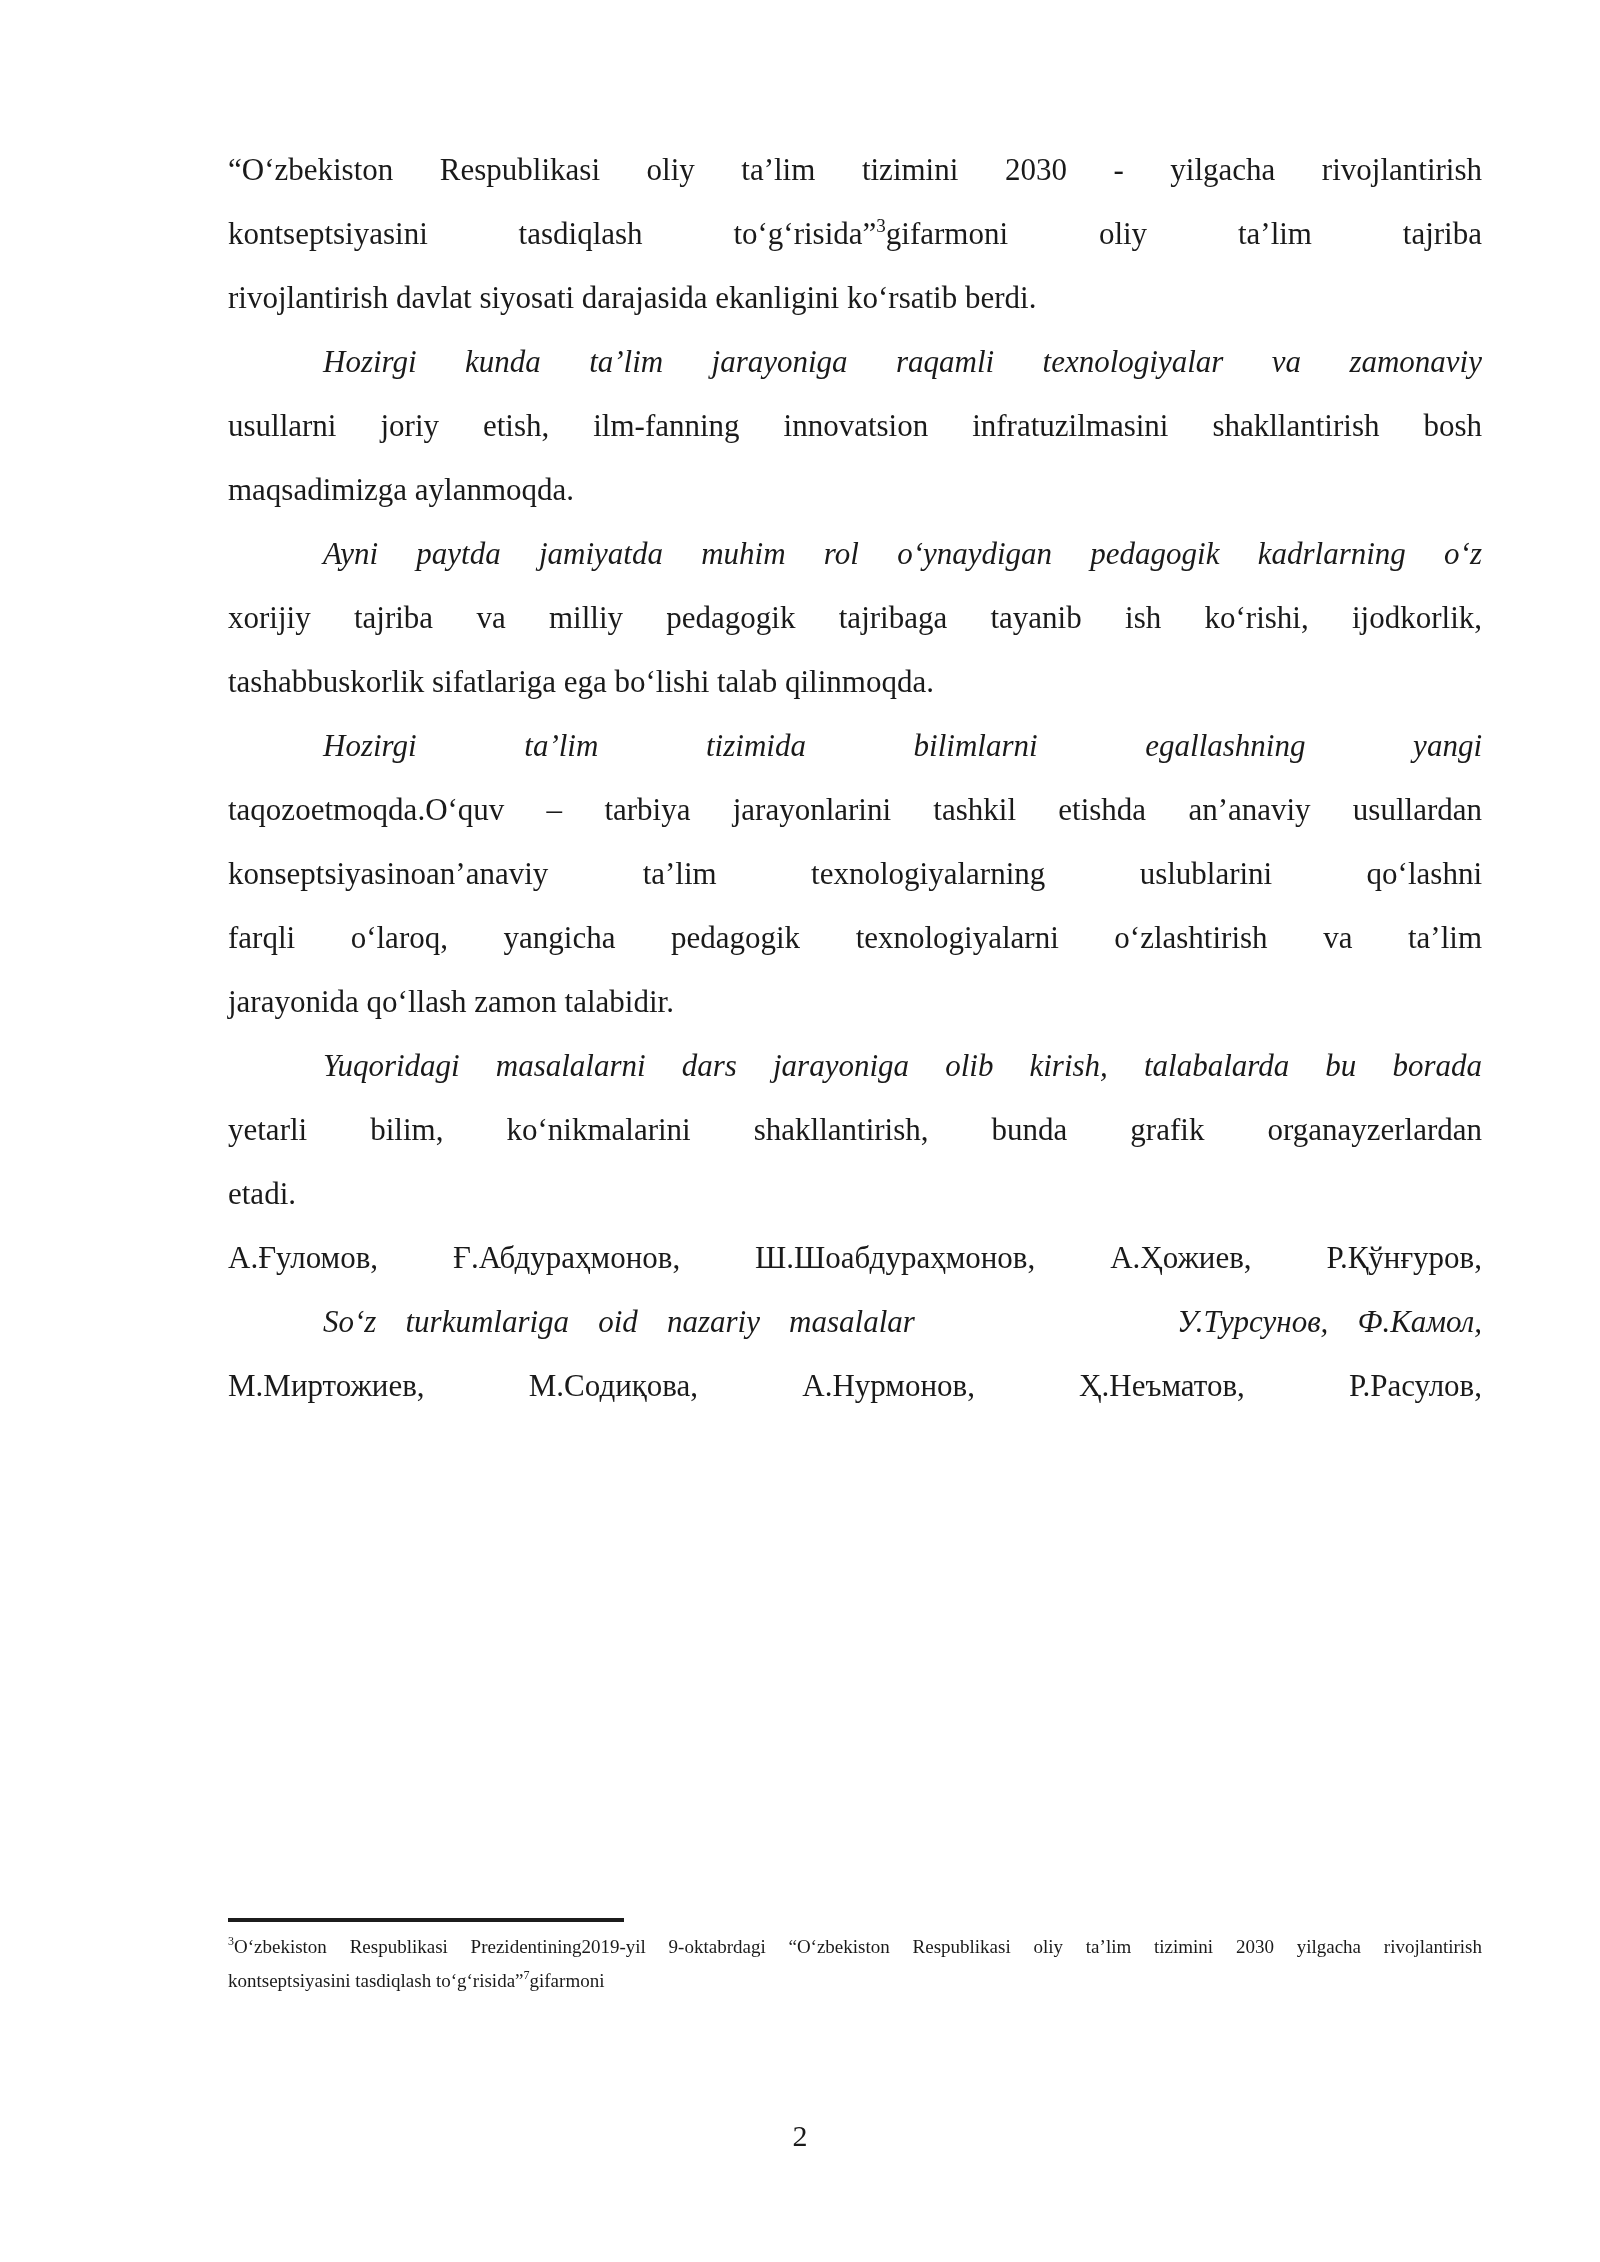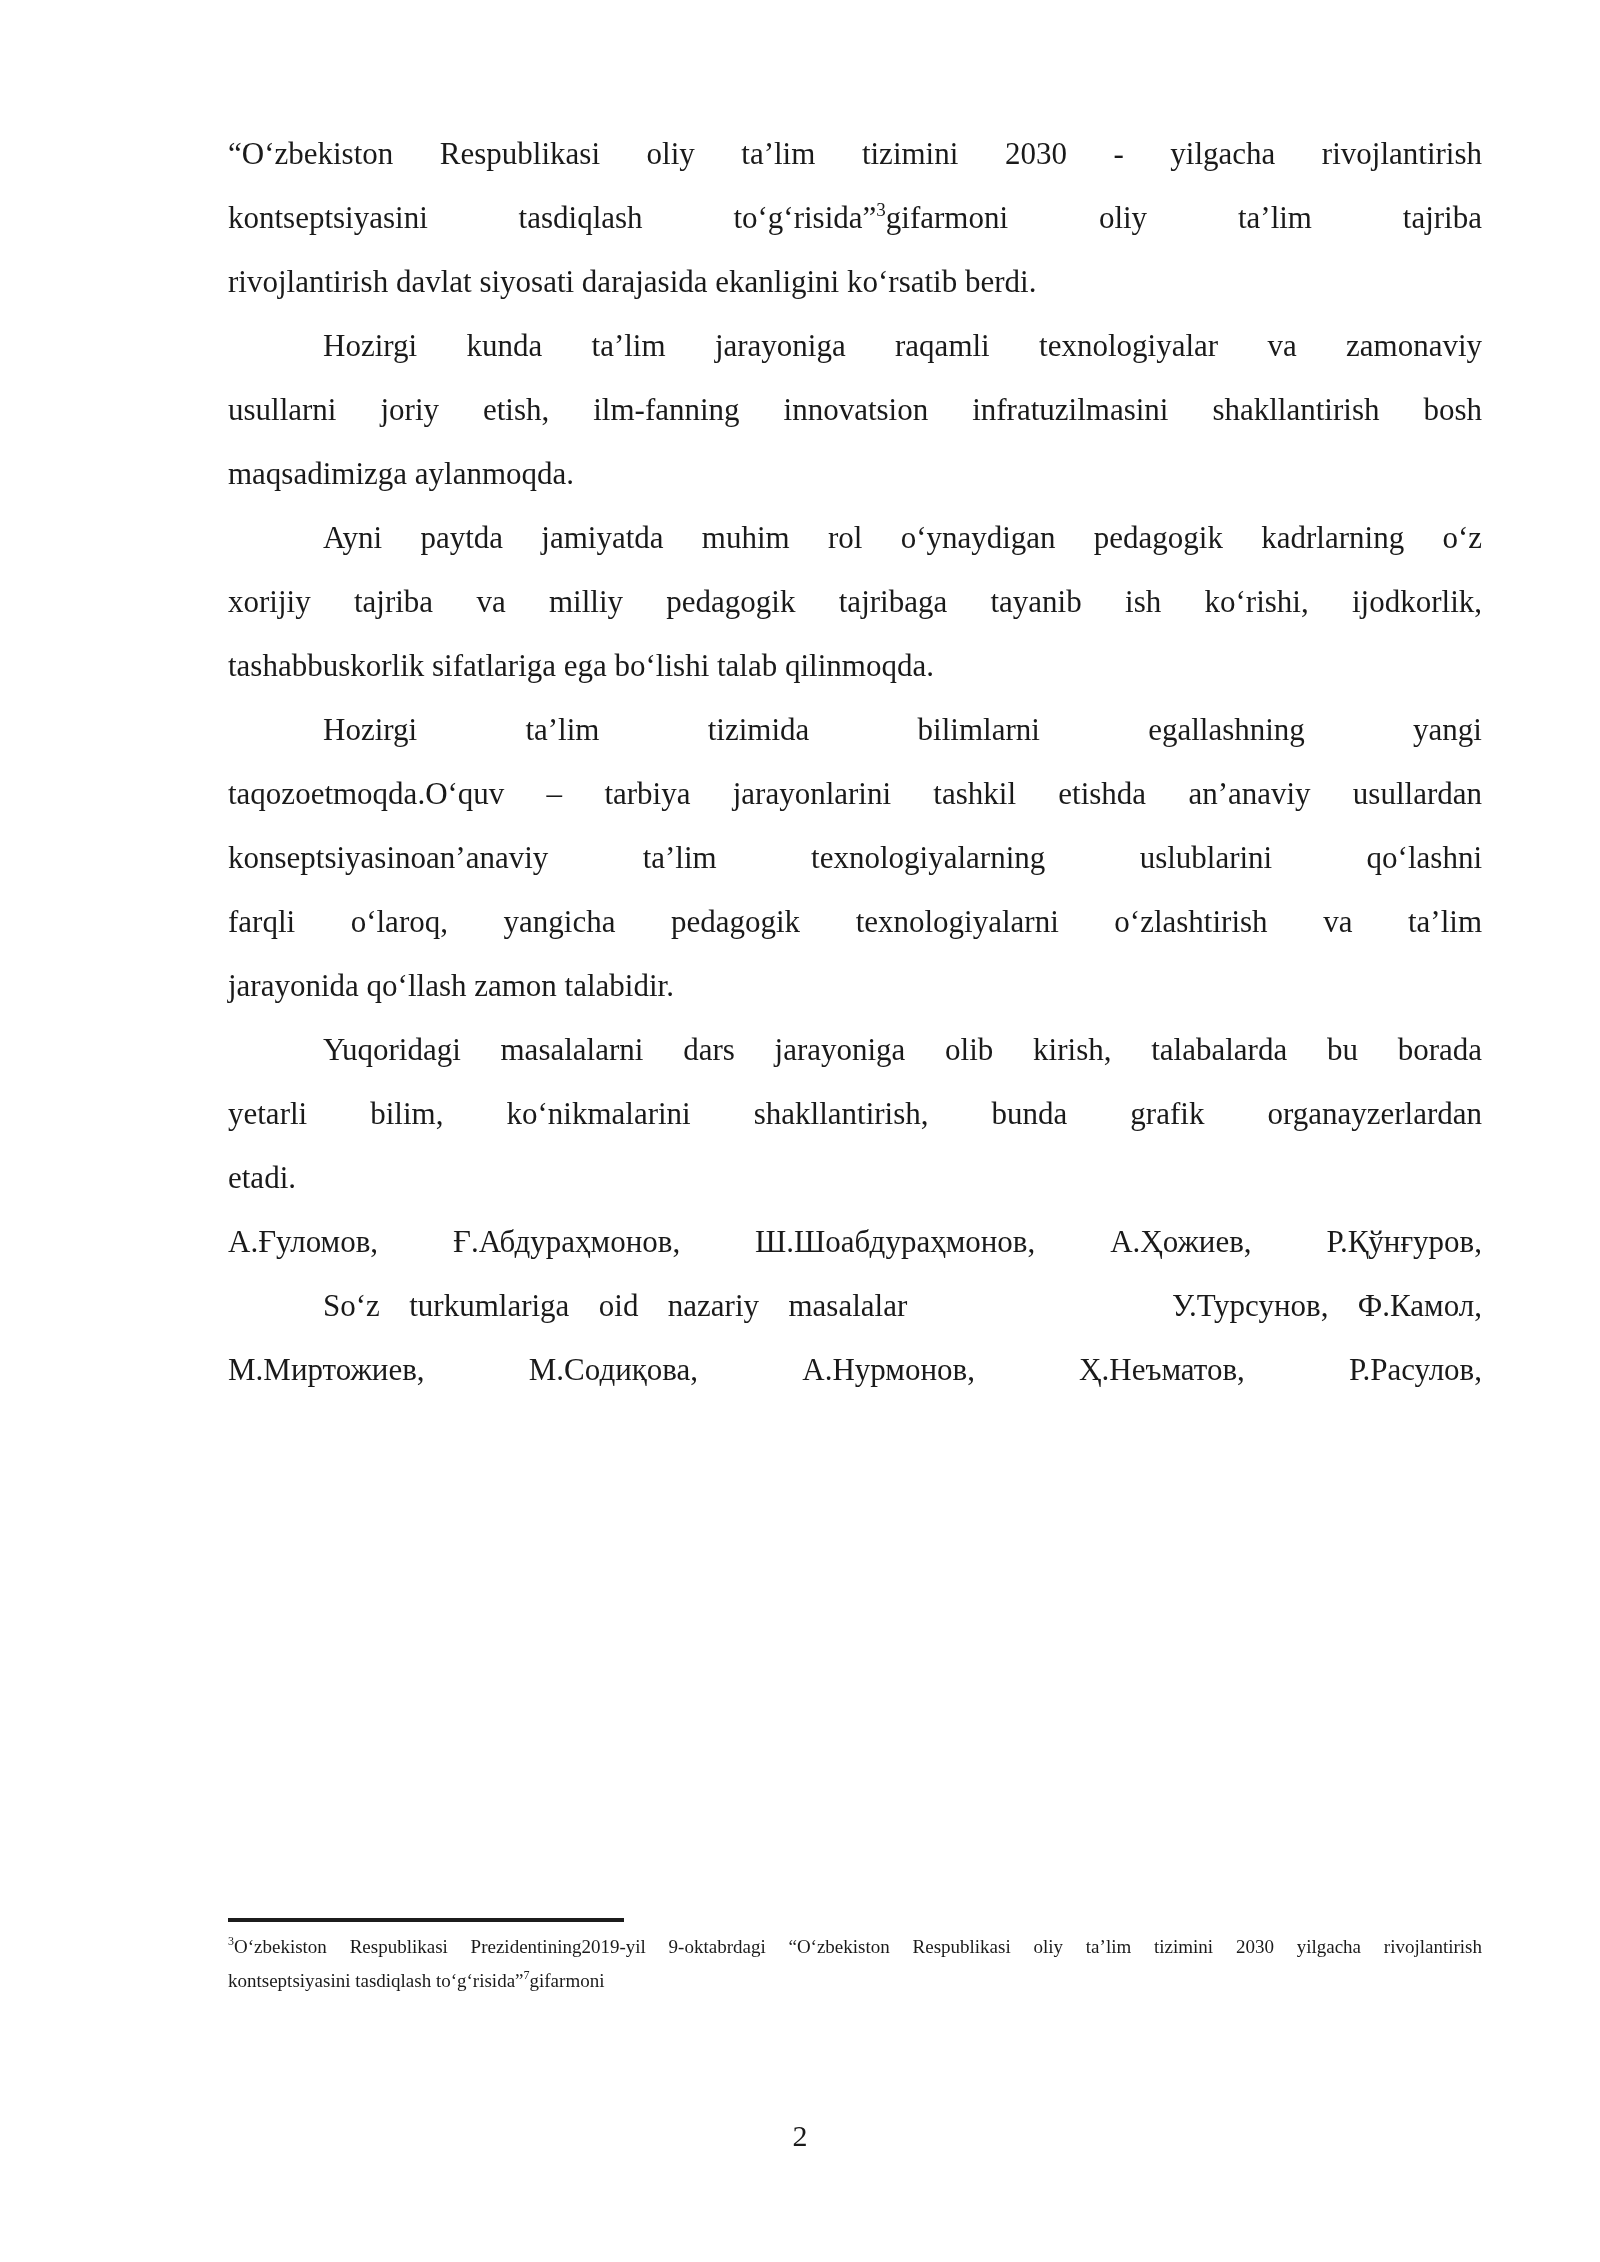--- a/index.html
+++ b/index.html
@@ -13,35 +13,36 @@
     height: 2262px;
     background: #ffffff;
     margin: 0 auto;
     font-family: "Liberation Serif", "DejaVu Serif", serif;
     color: #1a1a1a;
     overflow: hidden;
   }
   .body-text {
     position: absolute;
     left: 228px;
-    top: 122px;
+    top: 138px;
     width: 1254px;
     font-size: 31px;
     line-height: 64px;
   }
   .line {
     text-align: justify;
     text-align-last: justify;
     white-space: normal;
   }
   .line.last {
     text-align-last: left;
   }
   .line.indent {
     text-indent: 95px;
+    font-style: italic;
   }
   .line sup {
     font-size: 19px;
     line-height: 0;
     vertical-align: 12px;
   }
   .footnote {
     position: absolute;
     left: 228px;
     top: 1918px;

